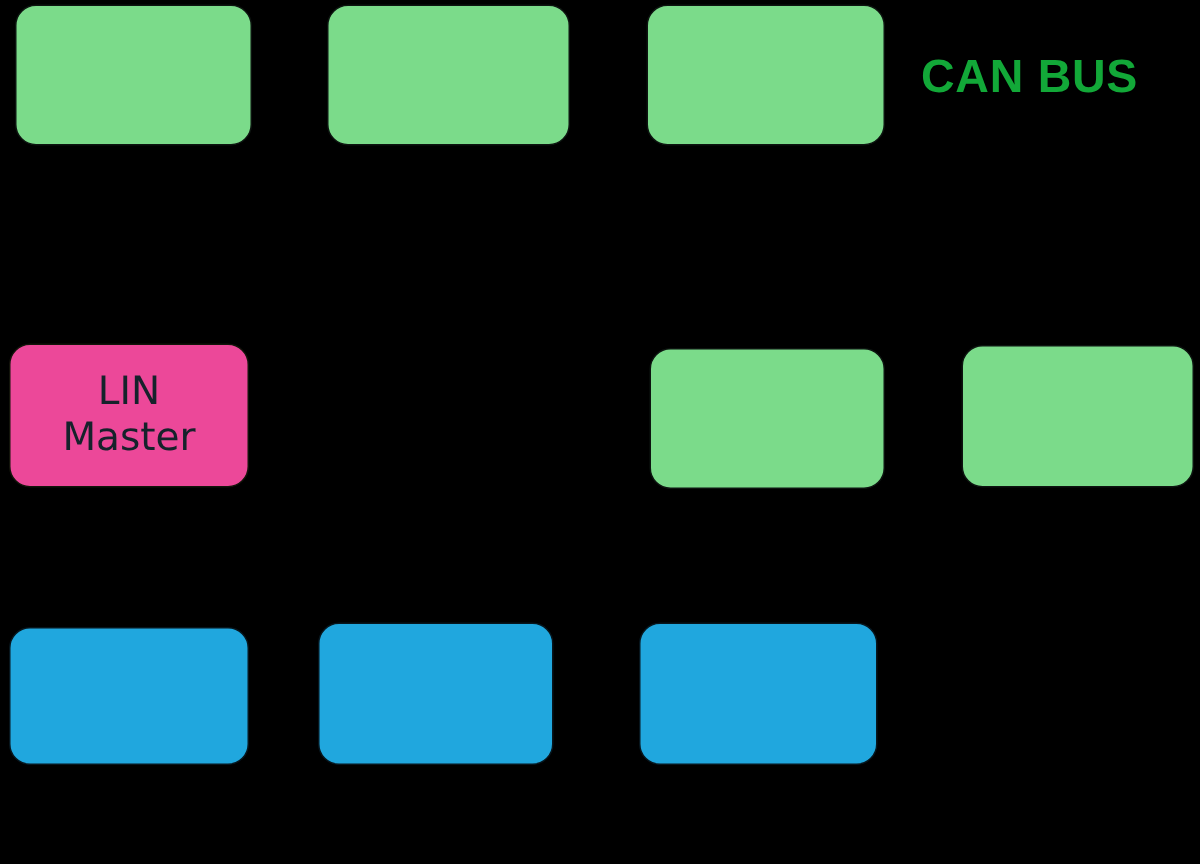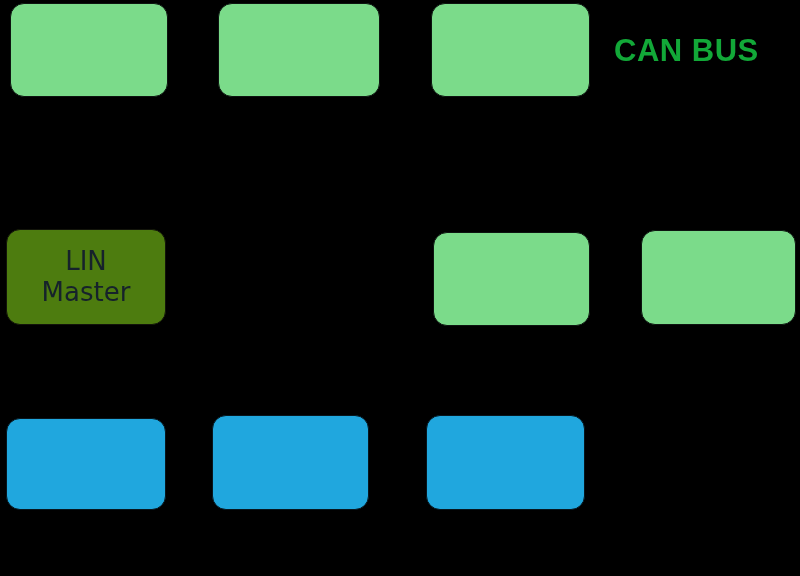--- a/index.html
+++ b/index.html
@@ -32,21 +32,21 @@
   }
   .node-can {
     background: #7BDB8A;
     border: 1.5px solid #0d1410;
   }
   .node-lin {
     background: #20A7DE;
     border: 1.5px solid #07161e;
   }
   .node-master {
-    background: #4d7c0f;
+    background: #ec4899;
     border: 1.5px solid #12140a;
     color: #16222b;
     font-size: 26px;
     font-family: "DejaVu Sans", sans-serif;
   }
   .bus-label {
     position: absolute;
     font-family: "Liberation Sans", sans-serif;
     font-weight: bold;
     font-size: 31px;

